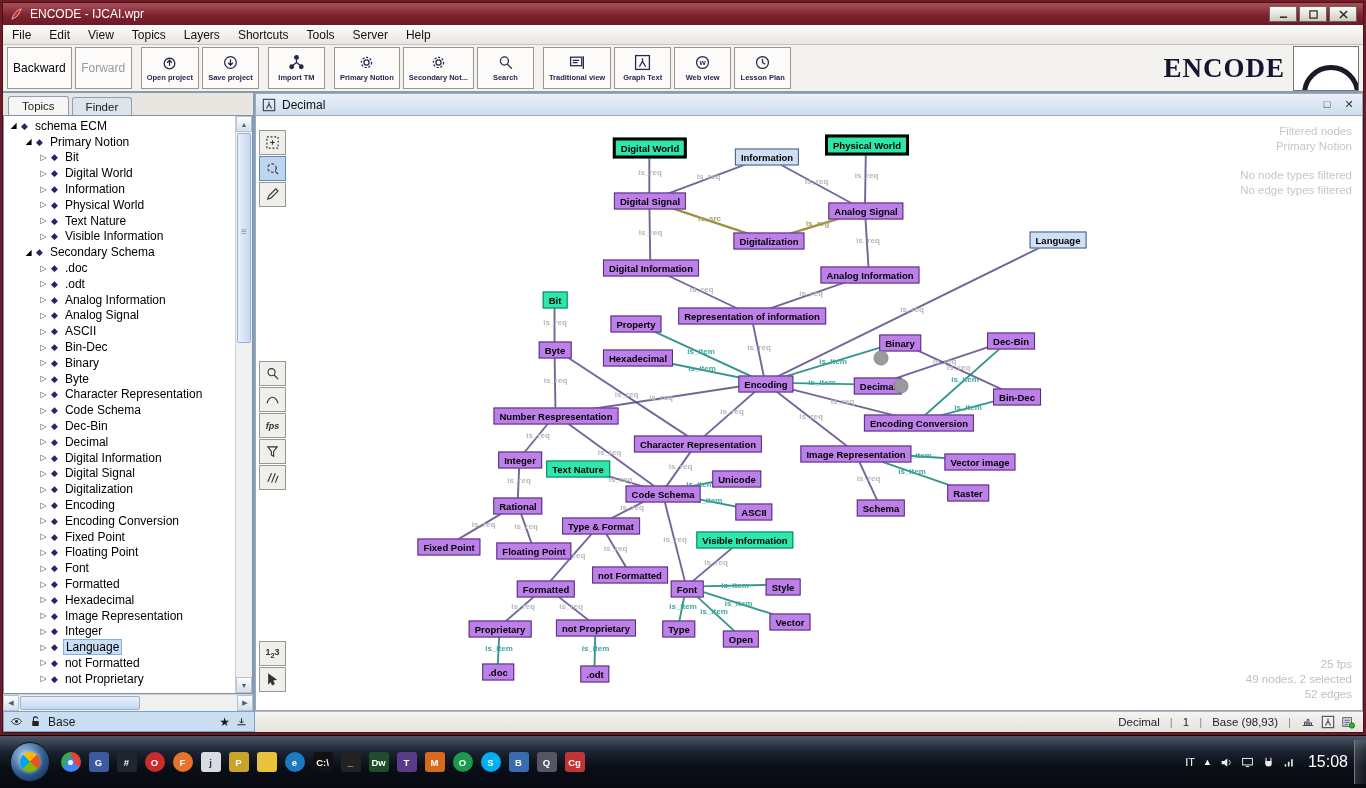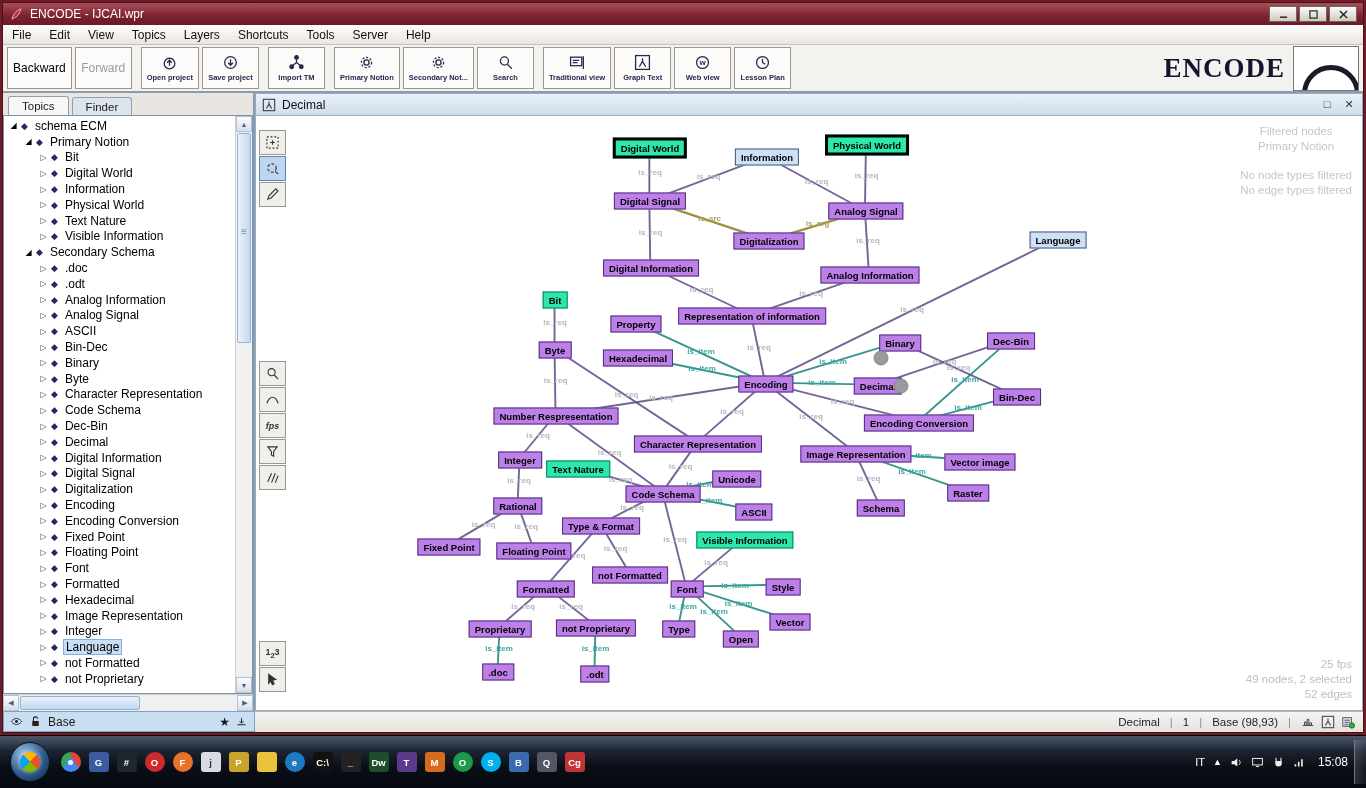--- a/index.html
+++ b/index.html
@@ -98,21 +98,21 @@
   .node.b  { background:#cfe0f4; border-color:#3c5a80; }
   .edge-label { position:absolute; transform:translate(-50%,-50%); font-size:8px; font-weight:bold;
                 color:#b6b6be; z-index:2; white-space:nowrap; }
   .edge-label.item { color:#3fa79e; }
   .edge-label.olv  { color:#ada05e; }
   .handle { position:absolute; width:15px; height:15px; border-radius:50%;
             background:#9b9b9b; border:1px solid #8a8a8a; transform:translate(-50%,-50%); z-index:4; }
 
   .overlay-top, .overlay-bottom { position:absolute; right:10px; text-align:right;
         color:#c6c6ca; font-size:11.5px; line-height:15px; z-index:6; pointer-events:none; }
-  .overlay-top { top:8px;text-align:center; } .overlay-bottom { bottom:8px; color:#bcc0c4; }
+  .overlay-top { top:8px; } .overlay-bottom { bottom:8px; color:#bcc0c4; }
   .ov-spacer { height:14px; }
 
   
   .bottom-row { position:absolute; bottom:0; left:0; right:0; height:21px; display:flex; }
   .base-bar { width:252px; background:#cadef2; border:1px solid #7fa2c4; display:flex;
               align-items:center; gap:6px; padding:0 6px; font-size:12px; color:#1a1a1a; }
   .base-bar svg { width:13px; height:13px; color:#222; }
   .base-right { margin-left:auto; display:flex; align-items:center; gap:5px; font-size:12px; }
   .statusbar { flex:1; background:linear-gradient(#f6f4f1,#e5e2dc); border-top:1px solid #b9b5ae;
                display:flex; align-items:center; justify-content:flex-end; gap:10px;
@@ -133,21 +133,21 @@
                transform:rotate(45deg); box-shadow:0 0 4px rgba(255,255,255,.6); }
   .task-icons { display:flex; gap:3px; align-items:center; }
   .task-icon { width:25px; height:30px; display:flex; align-items:center; justify-content:center;
                border-radius:3px; cursor:pointer; }
   .ti-inner { width:20px; height:20px; display:flex; align-items:center; justify-content:center;
               font-size:9.5px; font-weight:bold; color:#fff; border-radius:3px; }
   .ti-inner.circle { border-radius:50%; }
   .tray { margin-left:auto; display:flex; align-items:center; gap:8px; color:#fff;
           font-size:11px; padding-right:2px; }
   .tray svg { width:13px; height:13px; color:#eee; }
-  .tray .clock { font-size:12px; margin:0 4px; }
+  .tray .clock { font-size:16px; margin:0 4px; }
   .show-desktop { width:12px; height:44px; border-left:1px solid #777;
                   background:linear-gradient(90deg,rgba(255,255,255,.15),rgba(255,255,255,.05)); }
 </style>
 </head>
 <body>
 
 <div class="window">
 
   <div class="titlebar">
     <svg class="app-ico" viewBox="0 0 16 16">

